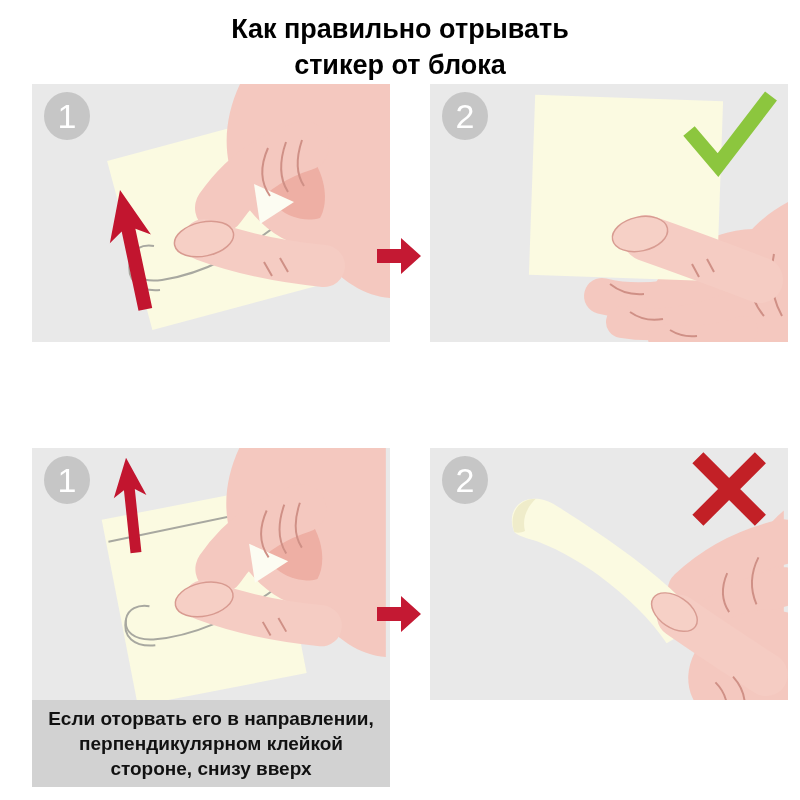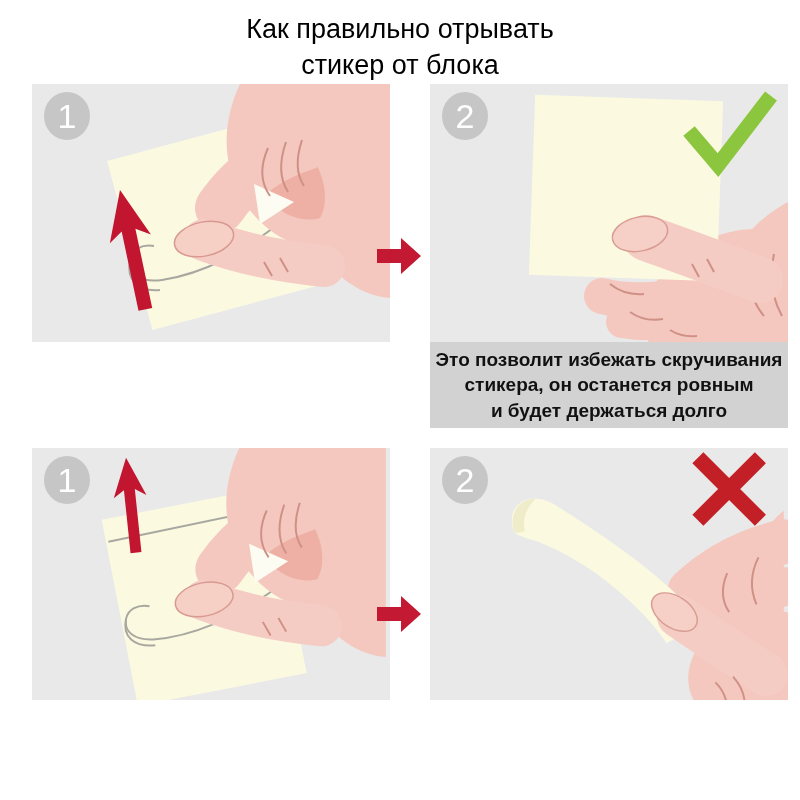--- a/index.html
+++ b/index.html
@@ -1,19 +1,19 @@
 <!DOCTYPE html>
 <html><head>
 <meta charset="utf-8">
 <style>
   html,body{margin:0;padding:0;background:#ffffff;}
   body{width:800px;height:800px;position:relative;overflow:hidden;
        font-family:"Liberation Sans",sans-serif;-webkit-font-smoothing:antialiased;}
   .title{position:absolute;top:12px;left:0;width:800px;text-align:center;
-         font-size:27px;font-weight:400;line-height:1.32;color:#000;
+         font-size:27px;font-weight:700;line-height:1.32;color:#000;
          white-space:pre-line;margin:0;}
   .panel{position:absolute;width:358px;display:flex;flex-direction:column;}
   .stage{position:relative;width:358px;background:#e9e9e9;overflow:hidden;flex:none;}
   .stage svg{display:block;width:358px;height:100%;}
   .badge{position:absolute;left:12px;top:8px;width:46px;height:48px;border-radius:50%;
          background:#c6c6c6;display:flex;align-items:center;justify-content:center;}
   .badge span{color:#ffffff;font-size:34px;font-weight:400;line-height:1;}
   .caption{flex:1;background:#d2d2d2;display:flex;align-items:center;justify-content:center;}
   .caption p{margin:0;text-align:center;font-size:19px;font-weight:700;line-height:1.32;
              color:#111;white-space:pre-line;}
@@ -78,25 +78,20 @@
         <path d="M262,180 l7,13 M277,175 l7,13" stroke="#cf9086" stroke-width="2" fill="none"></path>
       </g>
       <g>
         <polyline points="259,47 288,81 341,12" fill="none" stroke="#8cc63e" stroke-width="15"></polyline>
       </g>
     </svg>
     <div class="badge">
       <span>2</span>
     </div>
   </div>
-  <div class="caption">
-    <p>Это позволит избежать скручивания
-стикера, он останется ровным
-и будет держаться долго</p>
-  </div>
 </section>
 
 <section class="panel" style="left:32px;top:448px;height:339px">
   <div class="stage" style="height:252px">
     <svg viewBox="0 0 358 258">
       <g>
         <g transform="translate(172,152) rotate(-11)">
           <rect x="-88" y="-97" width="176" height="194" fill="#fbfae1"></rect>
         </g>
         <path d="M74,96 L246,60" fill="none" stroke="#a8a8a0" stroke-width="2"></path>
@@ -113,20 +108,25 @@
         <ellipse rx="30" ry="17" transform="translate(172,155) rotate(-12)" fill="#f6cfc5" stroke="#d89a90" stroke-width="1.5"></ellipse>
         <path d="M232,178 l8,14 M248,174 l8,14" stroke="#cf9086" stroke-width="2" fill="none"></path>
       </g>
       <g transform="translate(92,10) rotate(-6) scale(0.8)">
         <path d="M0,0 L21,50 L7,41 L7,122 L-7,122 L-7,41 L-21,50 Z" fill="#c2152f"></path>
       </g>
     </svg>
     <div class="badge">
       <span>1</span>
     </div>
+  </div>
+  <div class="caption">
+    <p>Если оторвать его в направлении,
+перпендикулярном клейкой
+стороне, снизу вверх</p>
   </div>
 </section>
 
 <section class="panel" style="left:430px;top:448px;height:339px">
   <div class="stage" style="height:252px">
     <svg viewBox="0 0 358 258">
       <g>
         <path d="M358,64 C332,86 314,116 308,150 C302,190 312,228 332,258 L358,258 Z" fill="#f4c8bf"></path>
         <path d="M358,96 C322,104 290,120 262,146" stroke="#f4c8bf" stroke-width="46" stroke-linecap="round" fill="none"></path>
         <path d="M358,142 C328,150 302,162 278,178" stroke="#f4c8bf" stroke-width="40" stroke-linecap="round" fill="none"></path>

